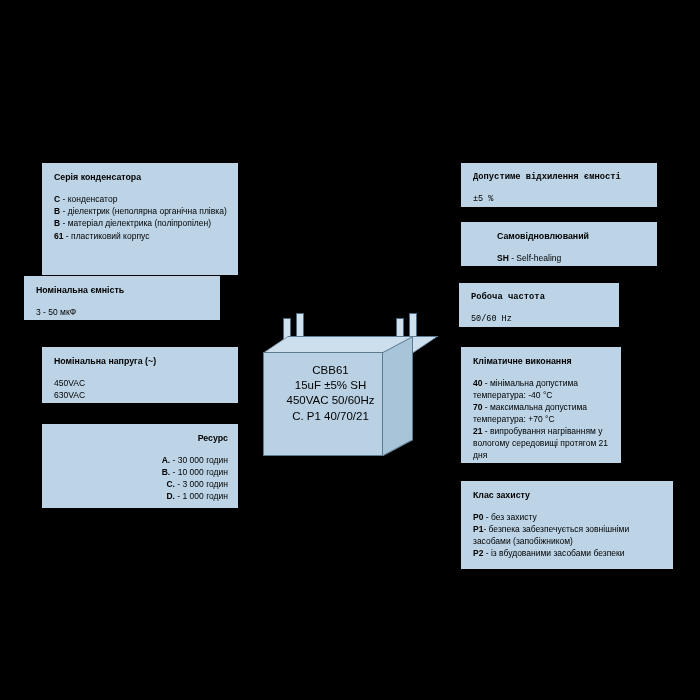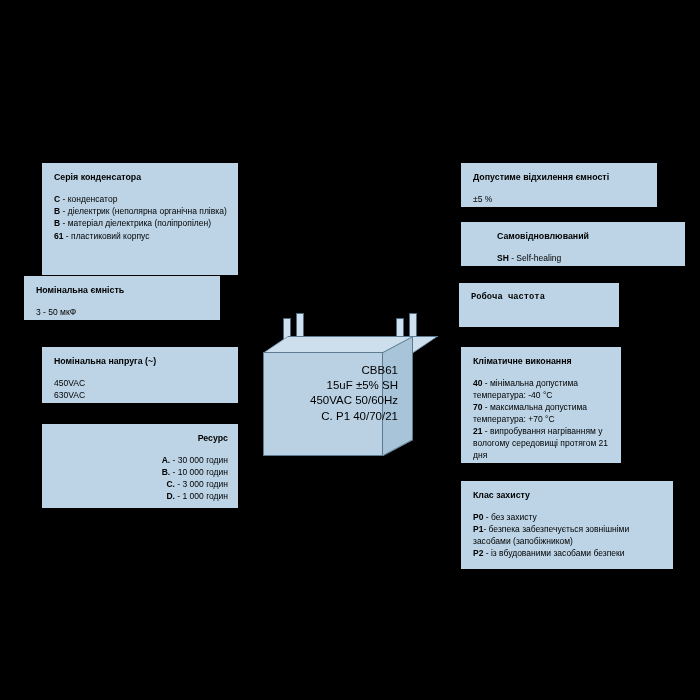--- a/index.html
+++ b/index.html
@@ -91,21 +91,21 @@
   .term.t1 { left: 283px; top: 318px; }
   .term.t2 { left: 296px; top: 313px; }
   .term.t3 { left: 396px; top: 318px; }
   .term.t4 { left: 409px; top: 313px; }
 
   #caplabel {
     position: absolute;
     left: 263px;
     top: 363px;
     width: 135px;
-    text-align: right;
+    text-align: center;
     color: #000000;
     font-size: 11.5px;
     line-height: 1.32;
   }
   #caplabel span { display: block; white-space: nowrap; }
 </style>
 </head>
 <body>
 
 <div id="page">
@@ -130,32 +130,33 @@
   </div>
 
   <div class="panel tight" style="left:42px; top:424px; width:196px; height:84px;text-align:right;">
     <span class="ttl">Ресурс</span>
     <span class="row"><b>A.</b> - 30 000 годин</span>
     <span class="row"><b>B.</b> - 10 000 годин</span>
     <span class="row"><b>C.</b> - 3 000 годин</span>
     <span class="row"><b>D.</b> - 1 000 годин</span>
   </div>
 
-  <div class="panel" style="left:461px; top:163px; width:196px; height:44px;">
+  <div class="panel" style="left:461px; top:163px; width:196px; height:44px;font-family:Liberation Mono, monospace;">
     <span class="ttl">Допустиме відхилення ємності</span>
     <span class="row">±5 %</span>
   </div>
 
-  <div class="panel" style="left:461px; top:222px; width:224px; height:44px;padding-left:36px;">
+  <div class="panel" style="left:461px; top:222px; width:196px; height:44px;padding-left:36px;">
     <span class="ttl">Самовідновлюваний</span>
     <span class="row"><b>SH</b> - Self-healing</span>
   </div>
 
   <div class="panel" style="left:459px; top:283px; width:160px; height:44px;font-family:Liberation Mono, monospace;">
     <span class="ttl">Робоча частота</span>
+    <span class="row">50/60 Hz</span>
   </div>
 
   <div class="panel tight" style="left:461px; top:347px; width:160px; height:116px;">
     <span class="ttl">Кліматичне виконання</span>
     <span class="row"><b>40</b> - мінімальна допустима температура: -40 °C</span>
     <span class="row"><b>70</b> - максимальна допустима температура: +70 °C</span>
     <span class="row"><b>21</b> - випробування нагріванням у вологому середовищі протягом 21 дня</span>
   </div>
 
   <div class="panel tight" style="left:461px; top:481px; width:212px; height:88px;">

